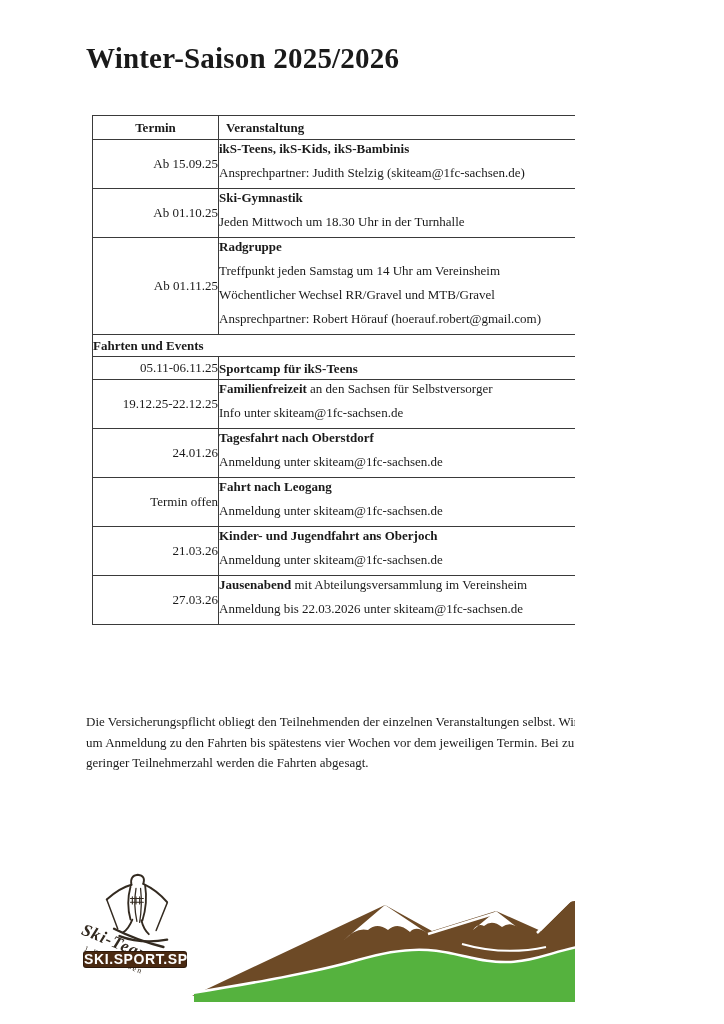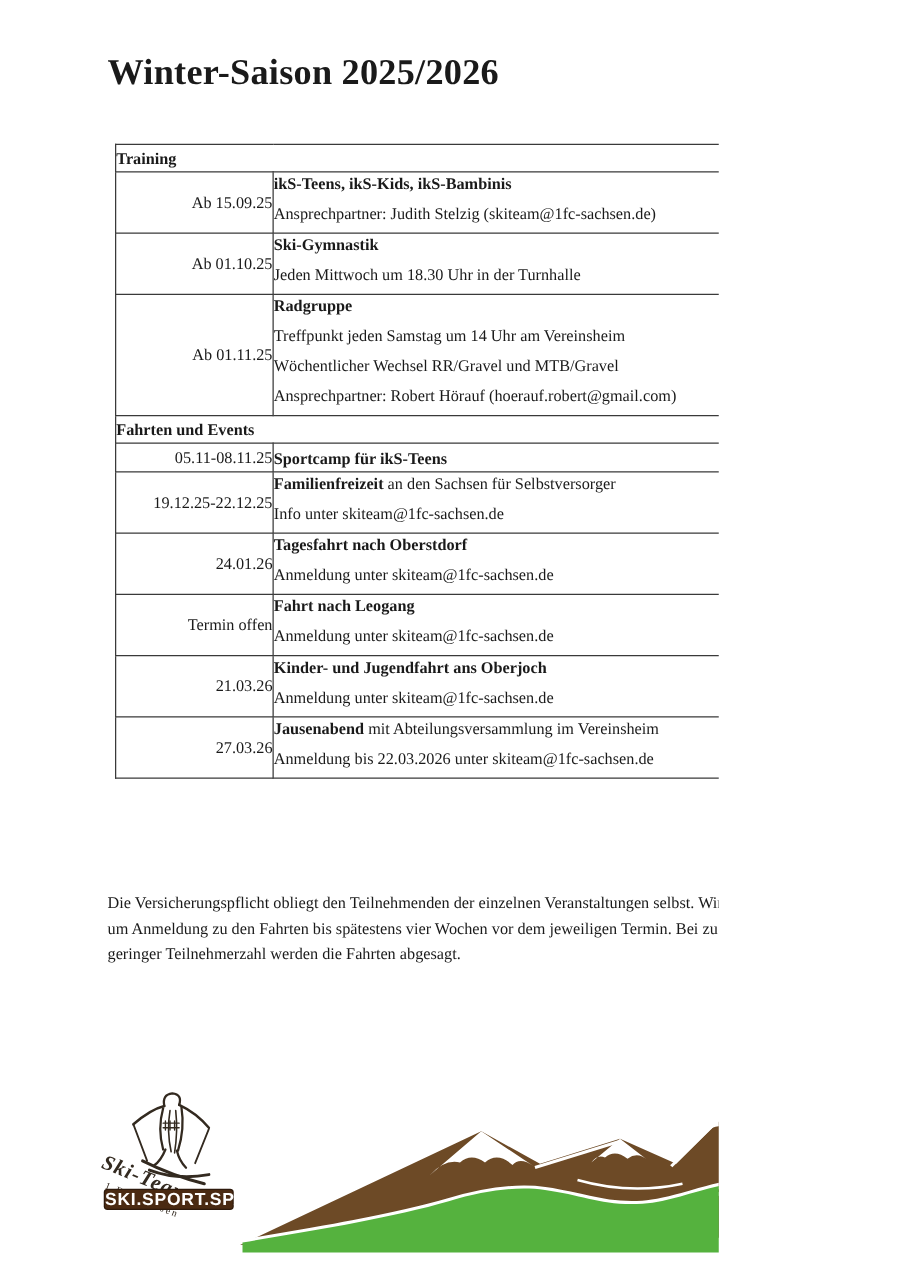--- a/index.html
+++ b/index.html
@@ -107,24 +107,25 @@
 <div class="page">
 
   <h1 class="title">Winter-Saison 2025/2026</h1>
 
   <table class="schedule">
     <colgroup>
         <col class="c-termin">
         <col class="c-event">
       </colgroup>
     <tbody>
-
-    <tr>
-      <td class="section" colspan="2">Training</td>
-    </tr>
+        <tr>
+      <td class="th termin-h">Termin</td>
+      <td class="th event-h">Veranstaltung</td>
+    </tr>
+
 
     <tr>
       <td class="termin">Ab 15.09.25</td>
       <td class="vcell">
         <p><b>ikS-Teens, ikS-Kids, ikS-Bambinis</b><span></span></p>
         <p><b></b><span>Ansprechpartner: Judith Stelzig (skiteam@1fc-sachsen.de)</span></p>
       </td>
     </tr>
 
     <tr>
@@ -144,21 +145,21 @@
         <p><b></b><span>Ansprechpartner: Robert Hörauf (hoerauf.robert@gmail.com)</span></p>
       </td>
     </tr>
 
     <tr>
       <td class="section" colspan="2">Fahrten und Events</td>
     </tr>
 
 
     <tr class="one">
-      <td class="termin">05.11-08.11.25</td>
+      <td class="termin">05.11-06.11.25</td>
       <td class="vcell">
         <p><b>Sportcamp für ikS-Teens</b><span></span></p>
       </td>
     </tr>
 
     <tr>
       <td class="termin">19.12.25-22.12.25</td>
       <td class="vcell">
         <p><b>Familienfreizeit</b><span> an den Sachsen für Selbstversorger</span></p>
         <p><b></b><span>Info unter skiteam@1fc-sachsen.de</span></p>

